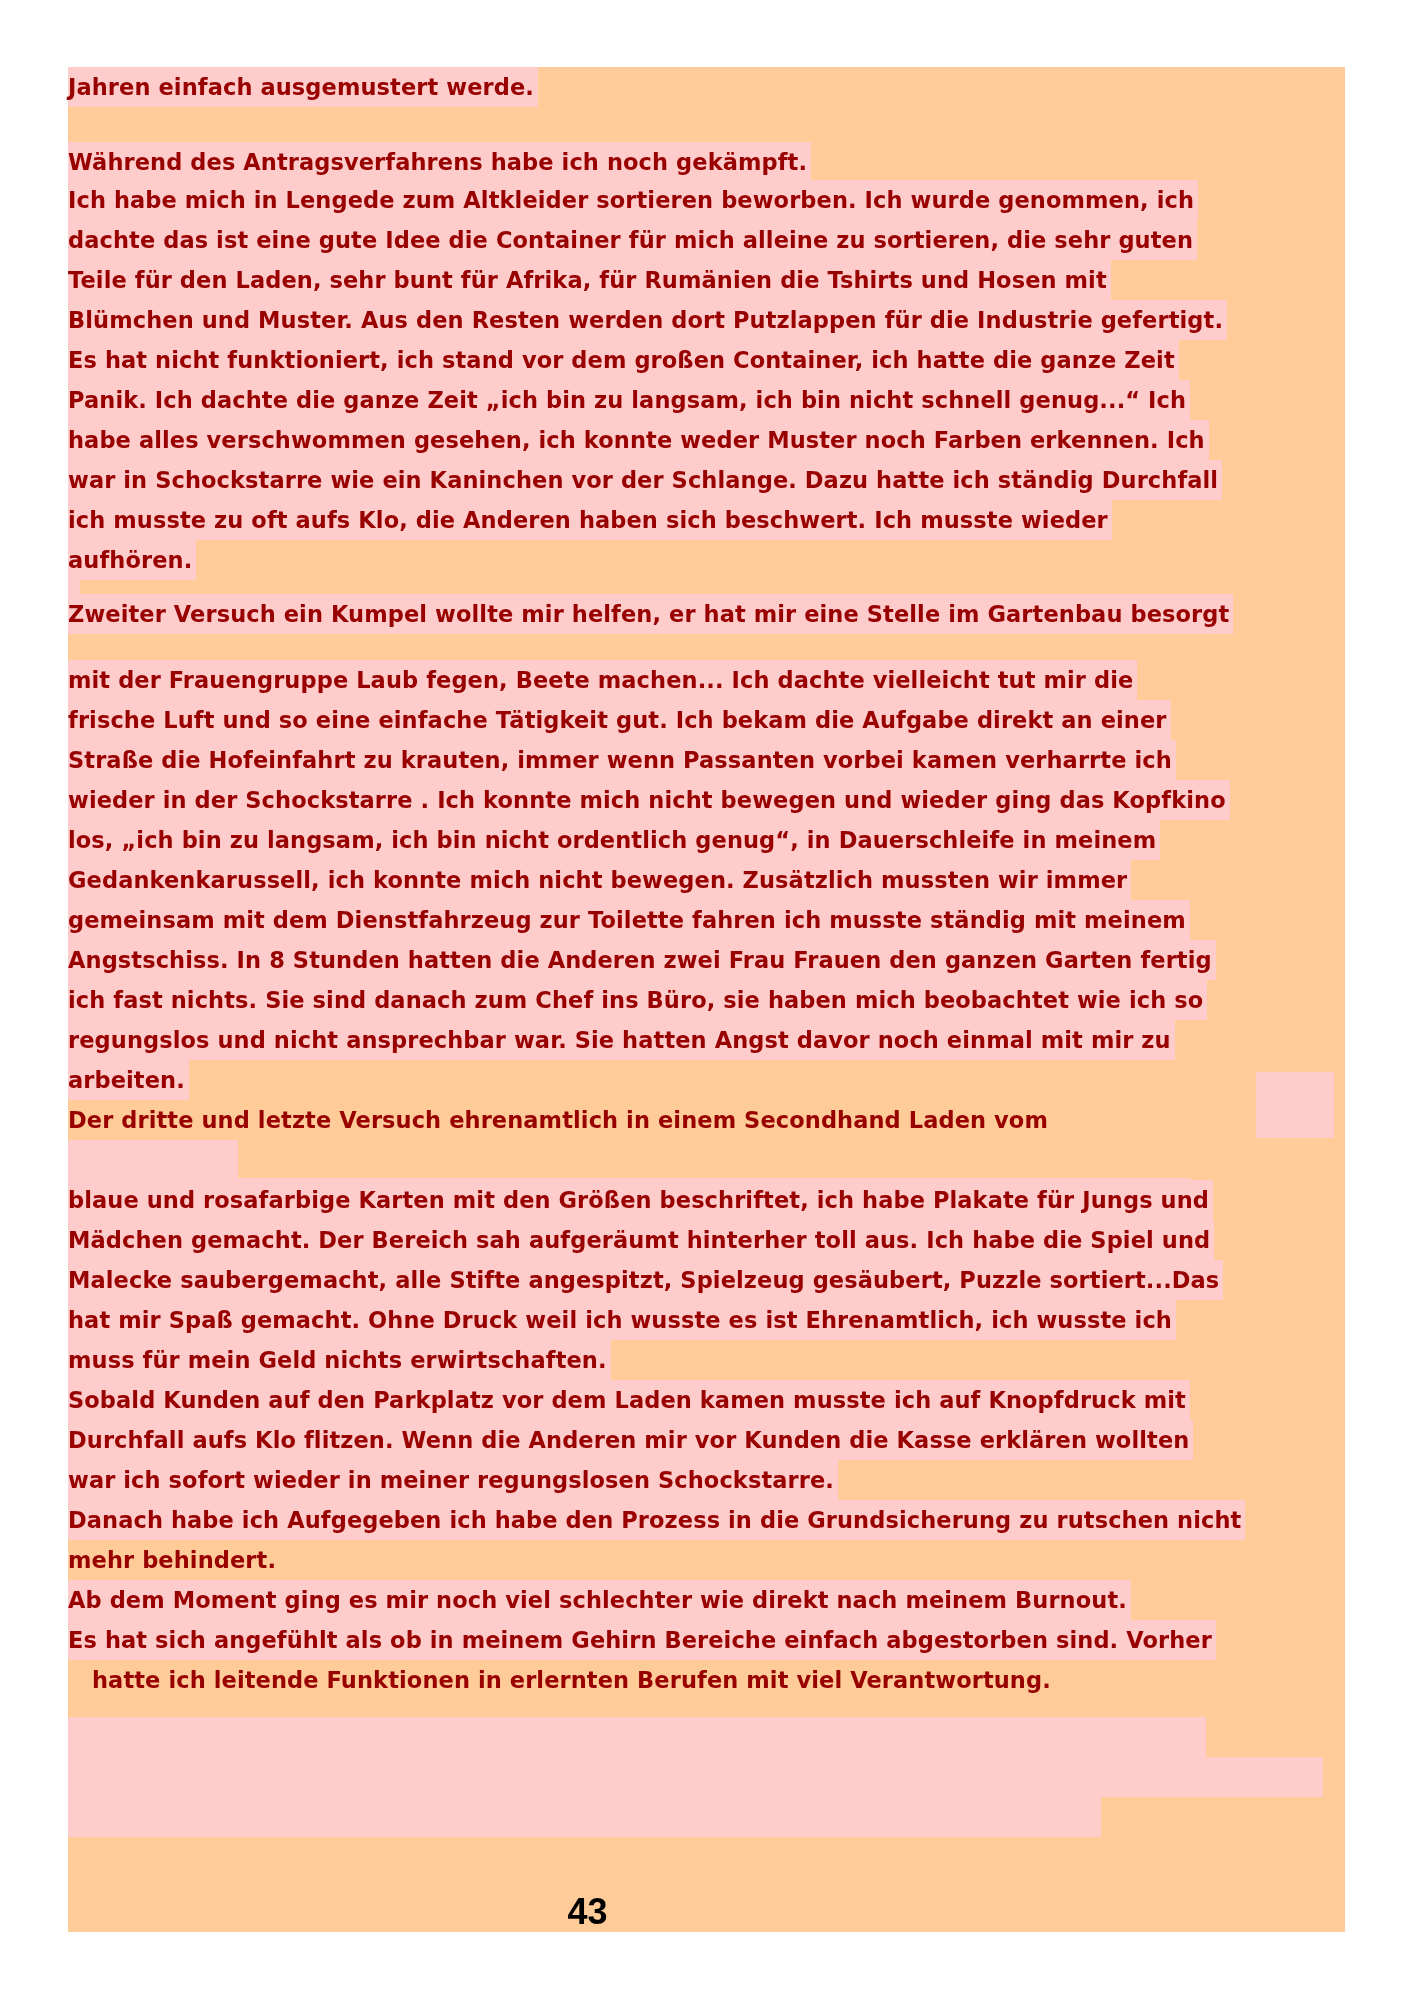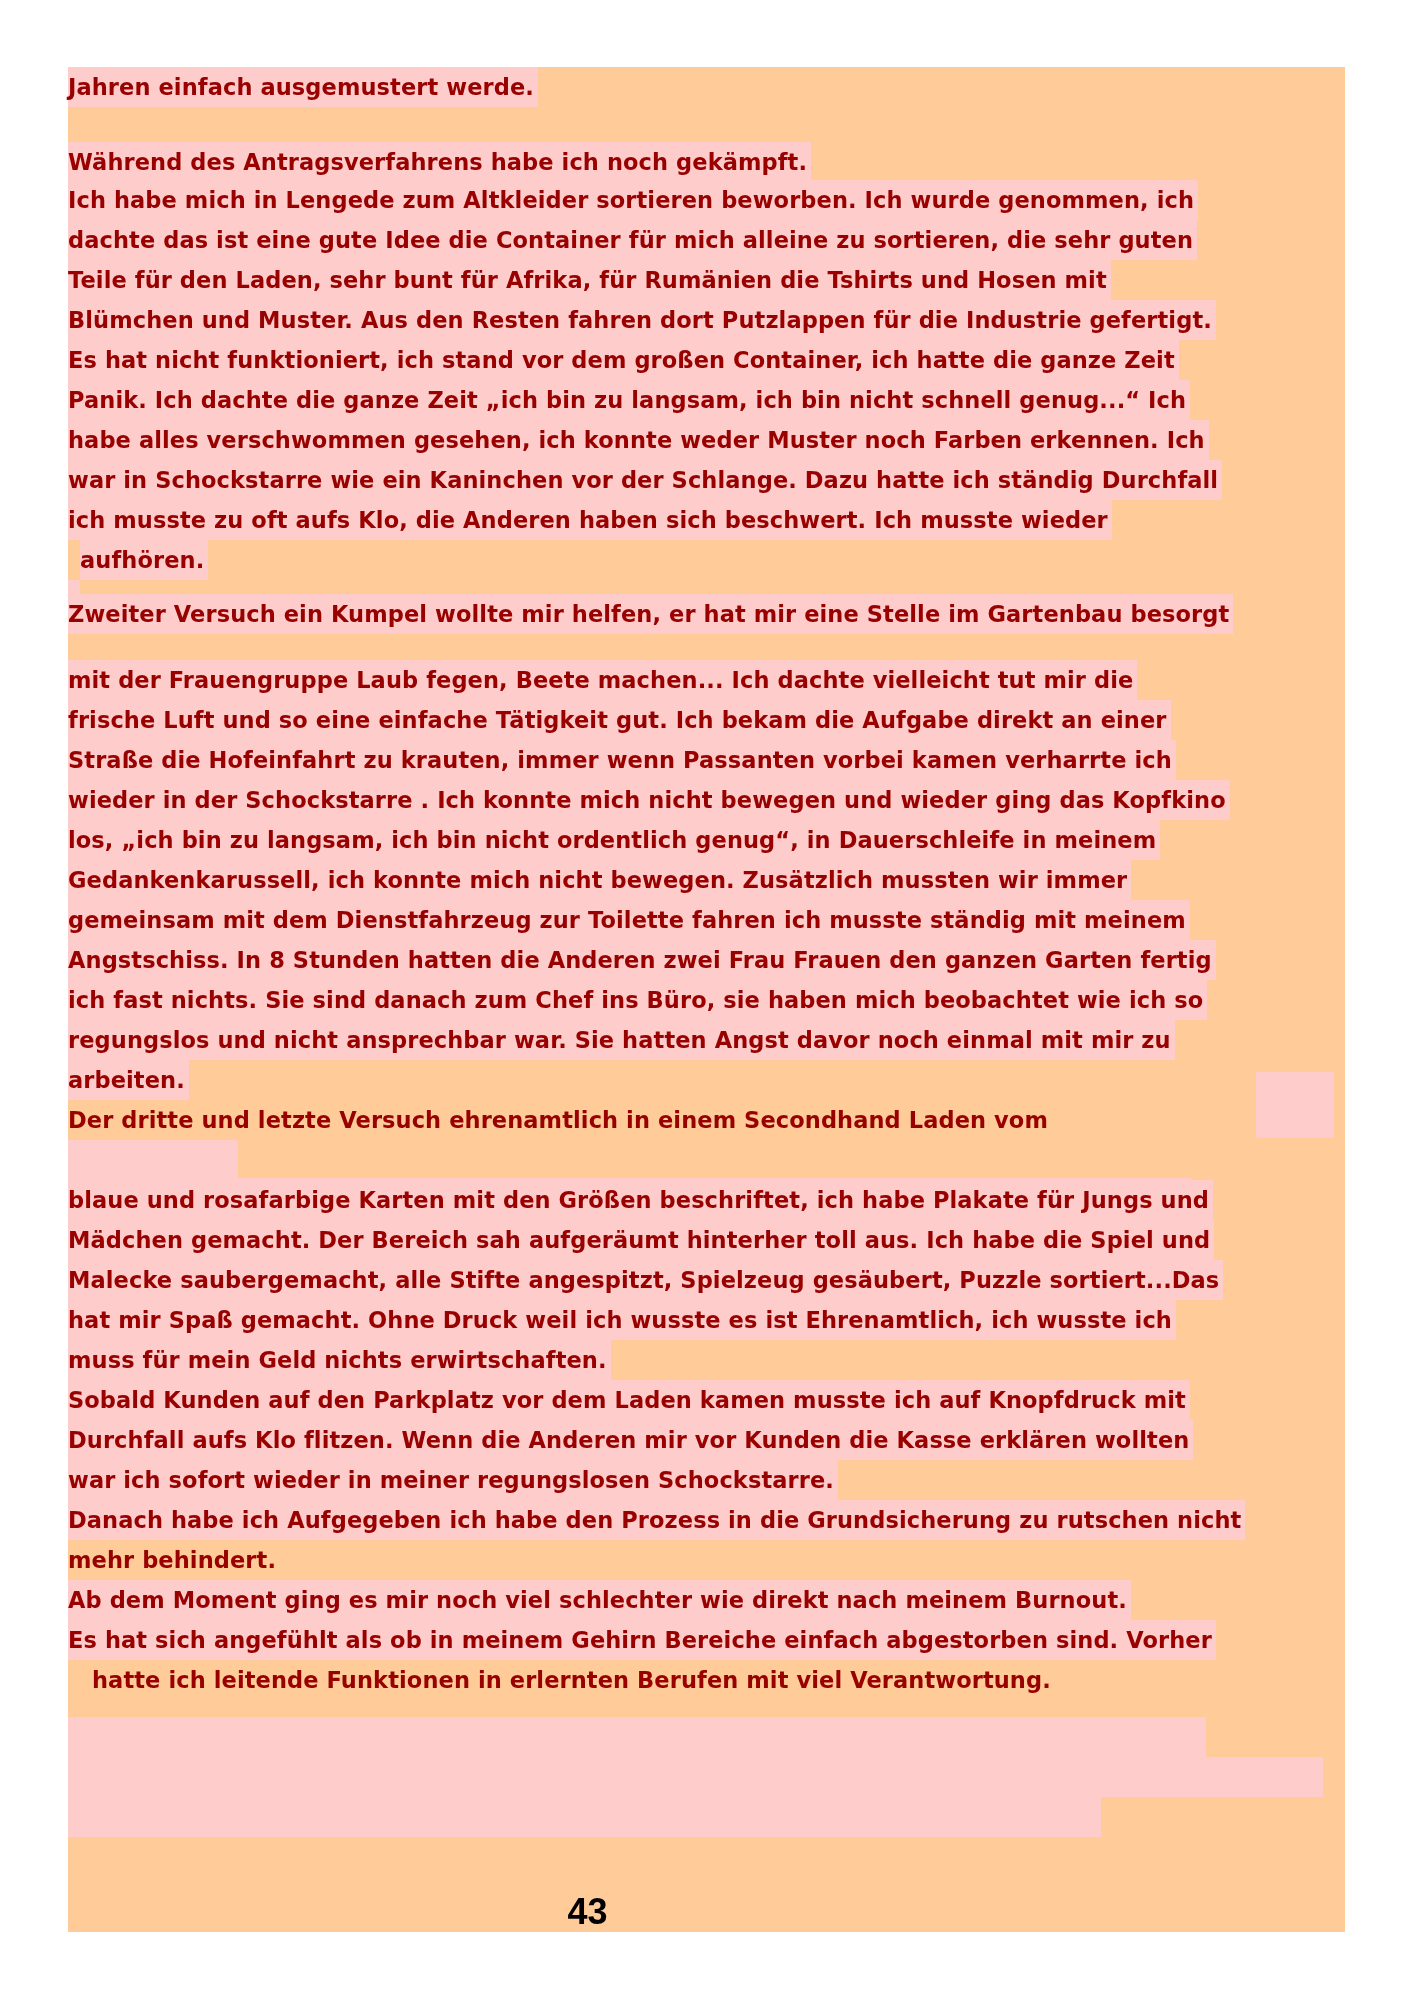--- a/index.html
+++ b/index.html
@@ -65,27 +65,27 @@
 </head>
 <body>
 
 <div class="page">
   <div class="text-block">
     <div class="line" style="top:0px;"><span class="hl">Jahren einfach ausgemustert werde.</span></div>
     <div class="line" style="top:75px;"><span class="hl">Während des Antragsverfahrens habe ich noch gekämpft.</span></div>
     <div class="line" style="top:113px;"><span class="hl">Ich habe mich in Lengede zum Altkleider sortieren beworben. Ich wurde genommen, ich</span></div>
     <div class="line" style="top:153px;"><span class="hl">dachte das ist eine gute Idee die Container für mich alleine zu sortieren, die sehr guten</span></div>
     <div class="line" style="top:193px;"><span class="hl">Teile für den Laden, sehr bunt für Afrika, für Rumänien die Tshirts und Hosen mit</span></div>
-    <div class="line" style="top:233px;"><span class="hl">Blümchen und Muster. Aus den Resten fahren dort Putzlappen für die Industrie gefertigt.</span></div>
+    <div class="line" style="top:233px;"><span class="hl">Blümchen und Muster. Aus den Resten werden dort Putzlappen für die Industrie gefertigt.</span></div>
     <div class="line" style="top:273px;"><span class="hl">Es hat nicht funktioniert, ich stand vor dem großen Container, ich hatte die ganze Zeit</span></div>
     <div class="line" style="top:313px;"><span class="hl">Panik. Ich dachte die ganze Zeit „ich bin zu langsam, ich bin nicht schnell genug...“ Ich</span></div>
     <div class="line" style="top:353px;"><span class="hl">habe alles verschwommen gesehen, ich konnte weder Muster noch Farben erkennen. Ich</span></div>
     <div class="line" style="top:393px;"><span class="hl">war in Schockstarre wie ein Kaninchen vor der Schlange. Dazu hatte ich ständig Durchfall</span></div>
     <div class="line" style="top:433px;"><span class="hl">ich musste zu oft aufs Klo, die Anderen haben sich beschwert. Ich musste wieder</span></div>
-    <div class="line" style="top:473px;padding-left:12px;"><span class="hl">aufhören.</span></div>
+    <div class="line" style="top:473px;"><span class="hl">aufhören.</span></div>
 
     <div class="blank-hl" style="left:0; top:513px; width:12px; height:40px;"></div>
 
     <div class="line" style="top:527px;"><span class="hl">Zweiter Versuch ein Kumpel wollte mir helfen, er hat mir eine Stelle im Gartenbau besorgt</span></div>
     <div class="line" style="top:593px;"><span class="hl">mit der Frauengruppe Laub fegen, Beete machen... Ich dachte vielleicht tut mir die</span></div>
     <div class="line" style="top:633px;"><span class="hl">frische Luft und so eine einfache Tätigkeit gut. Ich bekam die Aufgabe direkt an einer</span></div>
     <div class="line" style="top:673px;"><span class="hl">Straße die Hofeinfahrt zu krauten, immer wenn Passanten vorbei kamen verharrte ich</span></div>
     <div class="line" style="top:713px;"><span class="hl">wieder in der Schockstarre . Ich konnte mich nicht bewegen und wieder ging das Kopfkino</span></div>
     <div class="line" style="top:753px;"><span class="hl">los, „ich bin zu langsam, ich bin nicht ordentlich genug“, in Dauerschleife in meinem</span></div>
     <div class="line" style="top:793px;"><span class="hl">Gedankenkarussell, ich konnte mich nicht bewegen. Zusätzlich mussten wir immer</span></div>

